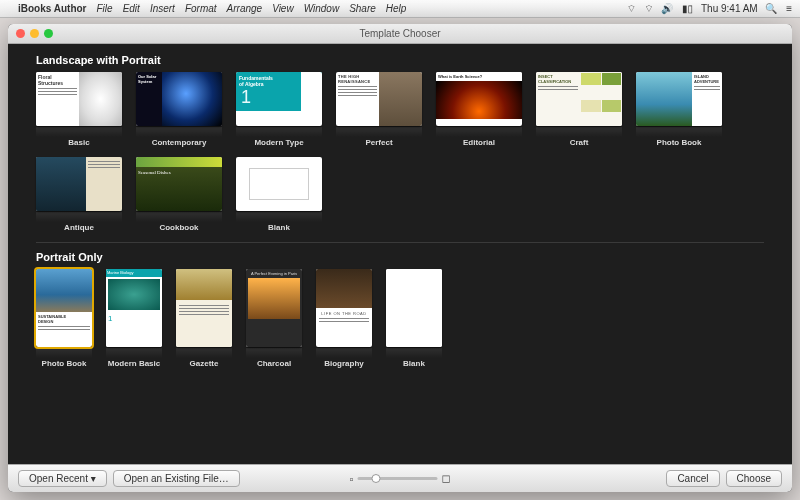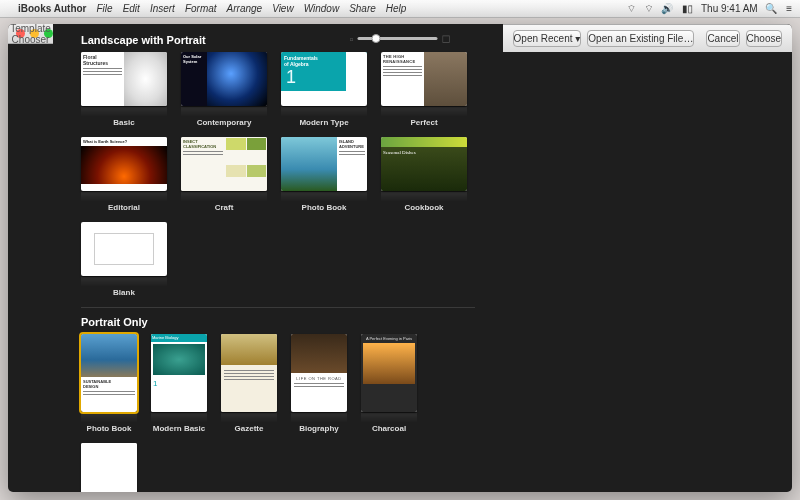--- a/index.html
+++ b/index.html
@@ -3,39 +3,39 @@
 <meta charset="utf-8">
 <style>
 * { margin:0; padding:0; box-sizing:border-box; }
 body { font-family:-apple-system,"Helvetica Neue",Arial,sans-serif; background:#ded9d7; width:800px; height:500px; overflow:hidden; font-size:10px; }
 .menubar { height:18px; background:linear-gradient(#fbfbfb,#e8e8e8); display:flex; align-items:center; padding:0 8px; color:#333; font-size:10px; border-bottom:1px solid #bbb; }
 .menubar .apple { margin-right:10px; font-size:11px; }
 .menubar .app { font-weight:600; margin-right:10px; }
 .menubar .menu-item { margin-right:10px;font-style:italic; }
 .menubar .spacer { flex:1; }
 .menubar .status { margin-left:8px; font-size:10px; }
-.window { position:absolute; top:24px; left:8px; right:8px; bottom:8px; background:#1e1e1e; border-radius:5px; box-shadow:0 8px 30px rgba(0,0,0,0.4); display:flex; flex-direction:row; overflow:hidden; }
+.window { position:absolute; top:24px; left:8px; right:8px; bottom:8px; background:#1e1e1e; border-radius:5px; box-shadow:0 8px 30px rgba(0,0,0,0.4); display:flex; flex-direction:column; overflow:hidden; }
 .titlebar { height:20px; background:linear-gradient(#eeeeee,#d8d8d8); display:flex; align-items:center; border-bottom:1px solid #aaa; position:relative; }
 .traffic { display:flex; gap:5px; padding-left:8px; }
 .traffic .dot { width:9px; height:9px; border-radius:50%; }
 .dot.r{background:#ff5f57;} .dot.y{background:#febc2e;} .dot.g{background:#28c840;}
 .titlebar .title { position:absolute; left:0; right:0; text-align:center; font-size:10px; color:#555; }
 .content { flex:1; overflow-y:auto; padding:8px 28px; color:#ddd; }
 .section-title { font-size:11px; font-weight:600; color:#fff; margin:2px 0 6px 0; }
 .grid { display:flex; flex-wrap:wrap; gap:10px 14px; margin-bottom:10px; }
 .tpl { display:flex; flex-direction:column; align-items:center; cursor:pointer; }
 .thumb { width:86px; height:54px; background:#fff; border-radius:2px; box-shadow:0 1px 2px rgba(0,0,0,0.6); position:relative; overflow:hidden; font-size:4px; }
 .thumb.portrait { width:56px; height:78px; }
 .tpl.selected .thumb { outline:2px solid #e0a800; }
 .reflect { width:86px; height:10px; background:linear-gradient(rgba(255,255,255,0.08),transparent); margin-top:1px; }
 .reflect.portrait{width:56px;}
 .tpl-label { font-size:8px; color:#ddd; margin-top:1px; font-weight:600; }
 .divider { border-top:1px solid #3a3a3a; margin:4px 0 8px; }
 .bottombar { height:28px; background:linear-gradient(#f7f7f7,#dcdcdc); border-top:1px solid #aaa; display:flex; align-items:center; padding:0 10px; gap:6px; }
-.btn { background:linear-gradient(#fdfdfd,#e5e5e5); border:1px solid #aaa; border-radius:4px; padding:2px 0; font-size:10px; color:#333; cursor:pointer; }
+.btn { background:linear-gradient(#fdfdfd,#e5e5e5); border:1px solid #aaa; border-radius:4px; padding:2px 10px; font-size:10px; color:#333; cursor:pointer; }
 .bottombar .spacer{flex:1;}
 .zoom { display:flex; align-items:center; gap:4px; font-size:11px; color:#555; position:absolute; left:50%; transform:translateX(-50%); }
 .zoom .track{width:80px;height:3px;background:#bbb;border-radius:2px;position:relative;}
 .zoom .knob{position:absolute;left:18%;top:-3px;width:9px;height:9px;border-radius:50%;background:#fff;border:1px solid #999;}
 
 .th-split{display:flex;width:100%;height:100%;}
 .th-split>div{flex:1;padding:2px;}
 .th-dark{background:#0a0a1a;color:#fff;}
 .th-teal{background:#0aa4ac;color:#fff;display:flex;}
 .th-teal .big{font-size:18px;font-weight:100;color:#e8fafb;margin-left:2px;}
@@ -171,20 +171,36 @@
                   <div></div>
                   <div></div>
                 </div></div>
             </div>
           </div>
           <div class="reflect "></div>
           <div class="tpl-label">Photo Book</div>
         </div>
         <div class="tpl">
           <div class="thumb ">
+            <div class="th-split" style="background:#1f3a4a;">
+              <div style="background:linear-gradient(#254a5f,#122530);flex:1.4;"></div>
+              <div style="background:#e8e0c8;color:#334;">
+                <div class="th-lines">
+                  <div></div>
+                  <div></div>
+                  <div></div>
+                </div>
+              </div>
+            </div>
+          </div>
+          <div class="reflect "></div>
+          <div class="tpl-label">Antique</div>
+        </div>
+        <div class="tpl">
+          <div class="thumb ">
             <div style="height:100%;">
               <div class="strip"></div>
               <div style="padding:2px;font-size:5px;color:#fff;background:linear-gradient(#3a4a1a,#1a2a0a);height:calc(100% - 10px);"><span style="font-family:cursive;">Seasonal Dishes</span></div>
             </div>
           </div>
           <div class="reflect "></div>
           <div class="tpl-label">Cookbook</div>
         </div>
         <div class="tpl">
           <div class="thumb ">
@@ -233,43 +249,43 @@
                 <div></div>
                 <div></div>
               </div>
             </div>
           </div>
           <div class="reflect portrait"></div>
           <div class="tpl-label">Gazette</div>
         </div>
         <div class="tpl">
           <div class="thumb portrait">
+            <div style="height:100%;background:#2a2a2a;color:#ddd;padding:2px;">
+              <div style="font-size:4px;text-align:center;">A Perfect Evening in Paris</div>
+              <div style="height:55%;background:linear-gradient(#ffb34a,#7a4a1a);margin-top:2px;"></div>
+            </div>
+          </div>
+          <div class="reflect portrait"></div>
+          <div class="tpl-label">Charcoal</div>
+        </div>
+        <div class="tpl">
+          <div class="thumb portrait">
             <div style="height:100%;">
               <div style="height:50%;background:linear-gradient(#3a2a1a,#6a4a2a);"></div>
               <div style="padding:3px;color:#555;text-align:center;">
                 <div style="font-size:4px;letter-spacing:0.5px;">LIFE ON THE ROAD</div>
                 <div class="th-lines">
                   <div></div>
                   <div></div>
                 </div>
               </div>
             </div>
           </div>
           <div class="reflect portrait"></div>
           <div class="tpl-label">Biography</div>
-        </div>
-        <div class="tpl">
-          <div class="thumb portrait">
-            <div style="height:100%;background:#2a2a2a;color:#ddd;padding:2px;">
-              <div style="font-size:4px;text-align:center;">A Perfect Evening in Paris</div>
-              <div style="height:55%;background:linear-gradient(#ffb34a,#7a4a1a);margin-top:2px;"></div>
-            </div>
-          </div>
-          <div class="reflect portrait"></div>
-          <div class="tpl-label">Charcoal</div>
         </div>
         <div class="tpl">
           <div class="thumb portrait">
             <div style="height:100%;background:#fff;"></div>
           </div>
           <div class="reflect portrait"></div>
           <div class="tpl-label">Blank</div>
         </div>
       </div>
   </div>

